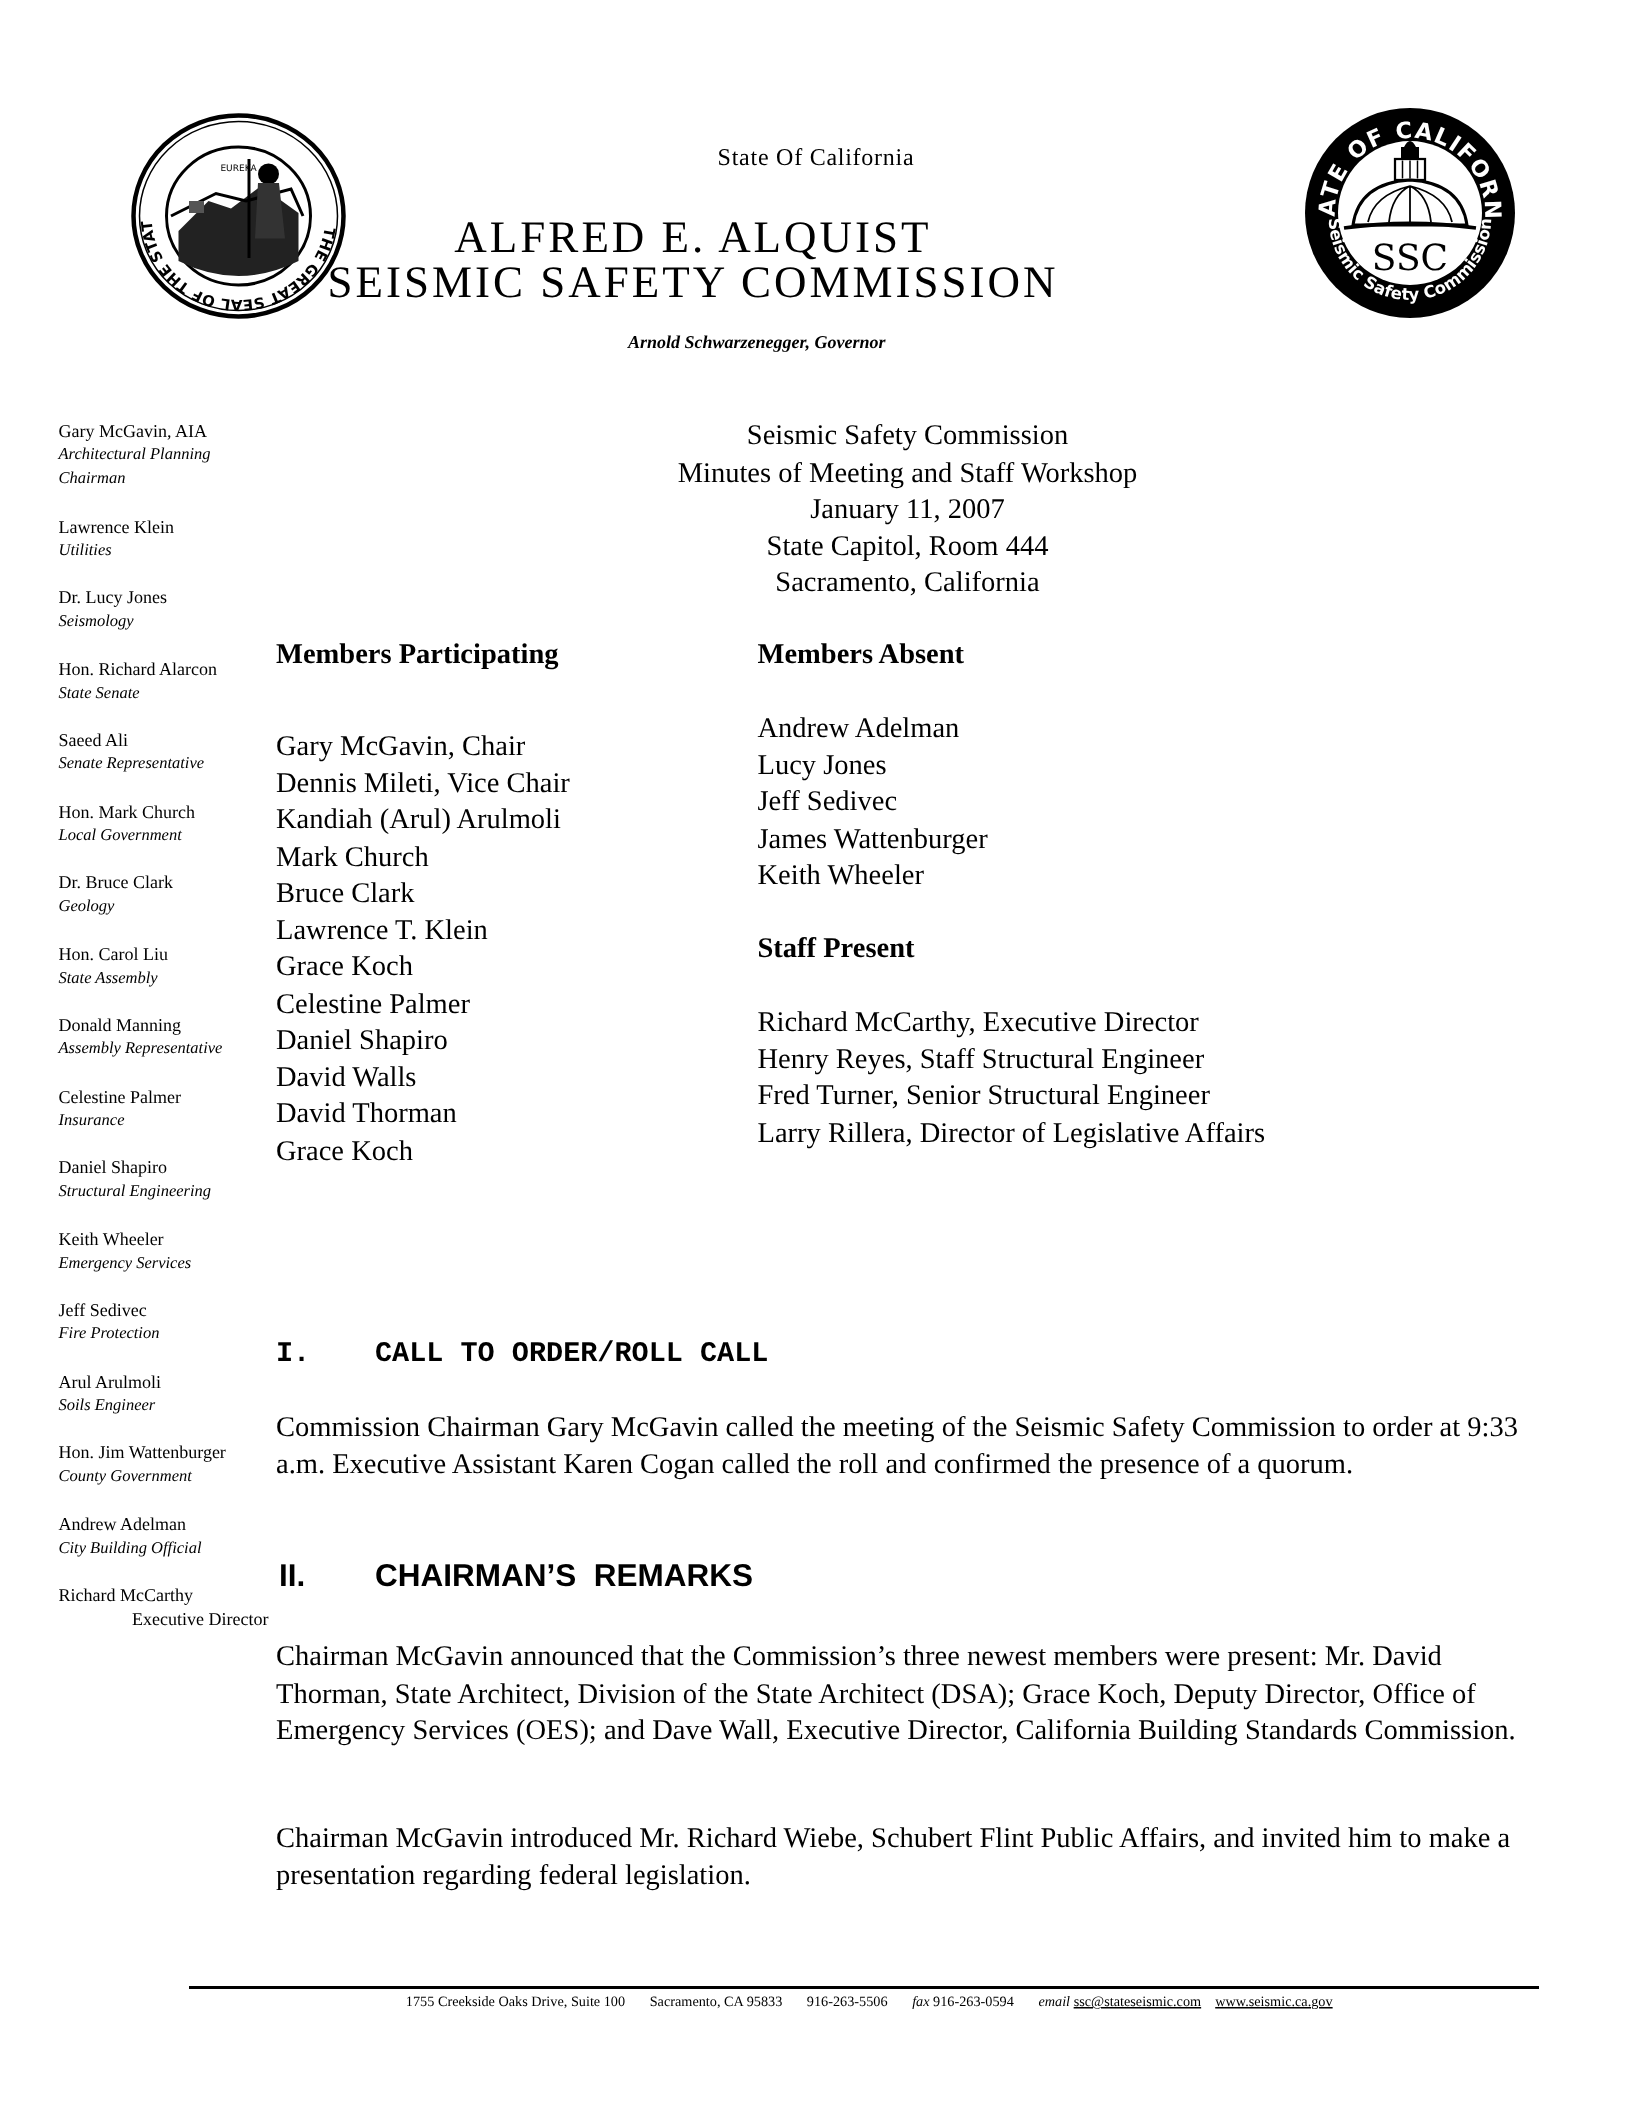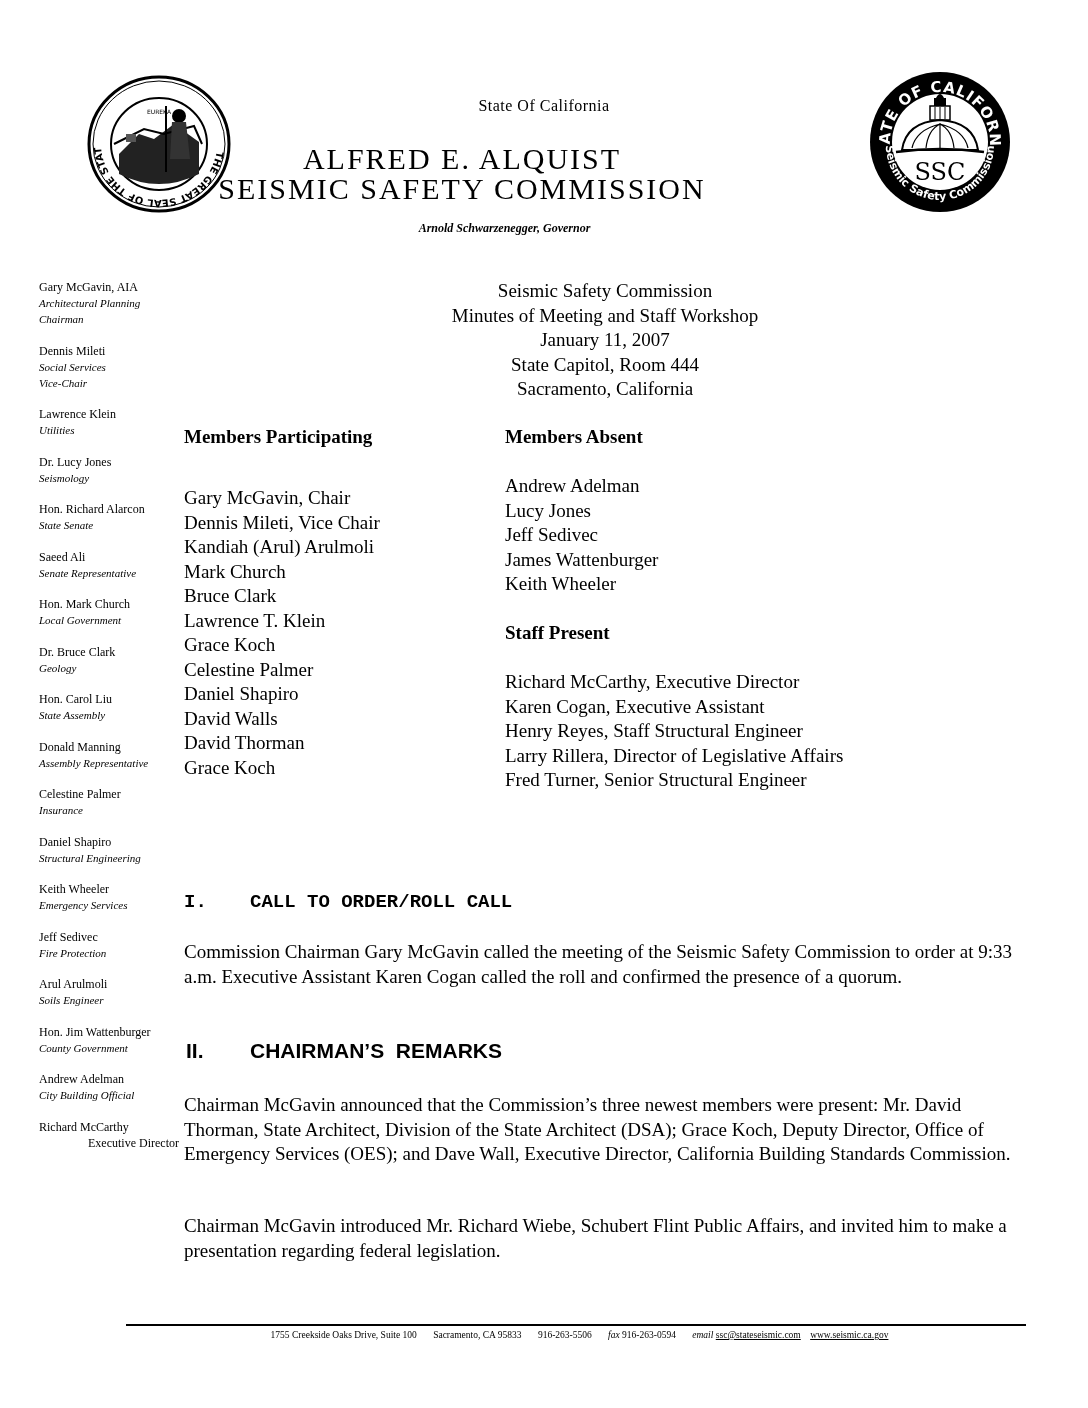--- a/index.html
+++ b/index.html
@@ -108,25 +108,20 @@
   </svg>
 </div>
 
 <div id="sidebar" class="abs">
     <div class="sb-entry">
       <span class="sb-name">Gary McGavin, AIA</span>
       <span class="sb-role">Architectural Planning</span>
       <span class="sb-role">Chairman</span>
     </div>
     <div class="sb-entry">
-      <span class="sb-name">Dennis Mileti</span>
-      <span class="sb-role">Social Services</span>
-      <span class="sb-role">Vice-Chair</span>
-    </div>
-    <div class="sb-entry">
       <span class="sb-name">Lawrence Klein</span>
       <span class="sb-role">Utilities</span>
     </div>
     <div class="sb-entry">
       <span class="sb-name">Dr. Lucy Jones</span>
       <span class="sb-role">Seismology</span>
     </div>
     <div class="sb-entry">
       <span class="sb-name">Hon. Richard Alarcon</span>
       <span class="sb-role">State Senate</span>
@@ -214,24 +209,23 @@
     <div>Andrew Adelman</div>
     <div>Lucy Jones</div>
     <div>Jeff Sedivec</div>
     <div>James Wattenburger</div>
     <div>Keith Wheeler</div>
   </div>
 
 <div id="staff-head" class="abs col-head">Staff Present</div>
 <div id="staff-list" class="abs col-list">
     <div>Richard McCarthy, Executive Director</div>
-    <div>Karen Cogan, Executive Assistant</div>
     <div>Henry Reyes, Staff Structural Engineer</div>
+    <div>Fred Turner, Senior Structural Engineer</div>
     <div>Larry Rillera, Director of Legislative Affairs</div>
-    <div>Fred Turner, Senior Structural Engineer</div>
   </div>
 
 <div id="sec1-head" class="abs sec-head">
   <span class="sec-num">I.</span><span>CALL TO ORDER/ROLL CALL</span>
 </div>
 <div id="sec1-p1" class="abs para">Commission Chairman Gary McGavin called the meeting of the Seismic Safety Commission to order at 9:33 a.m.  Executive Assistant Karen Cogan called the roll and confirmed the presence of a quorum.</div>
 
 <div id="sec2-head" class="abs sec-head">
   <span class="sec-num">II.</span><span style="white-space:pre;">CHAIRMAN’S  REMARKS</span>
 </div>

